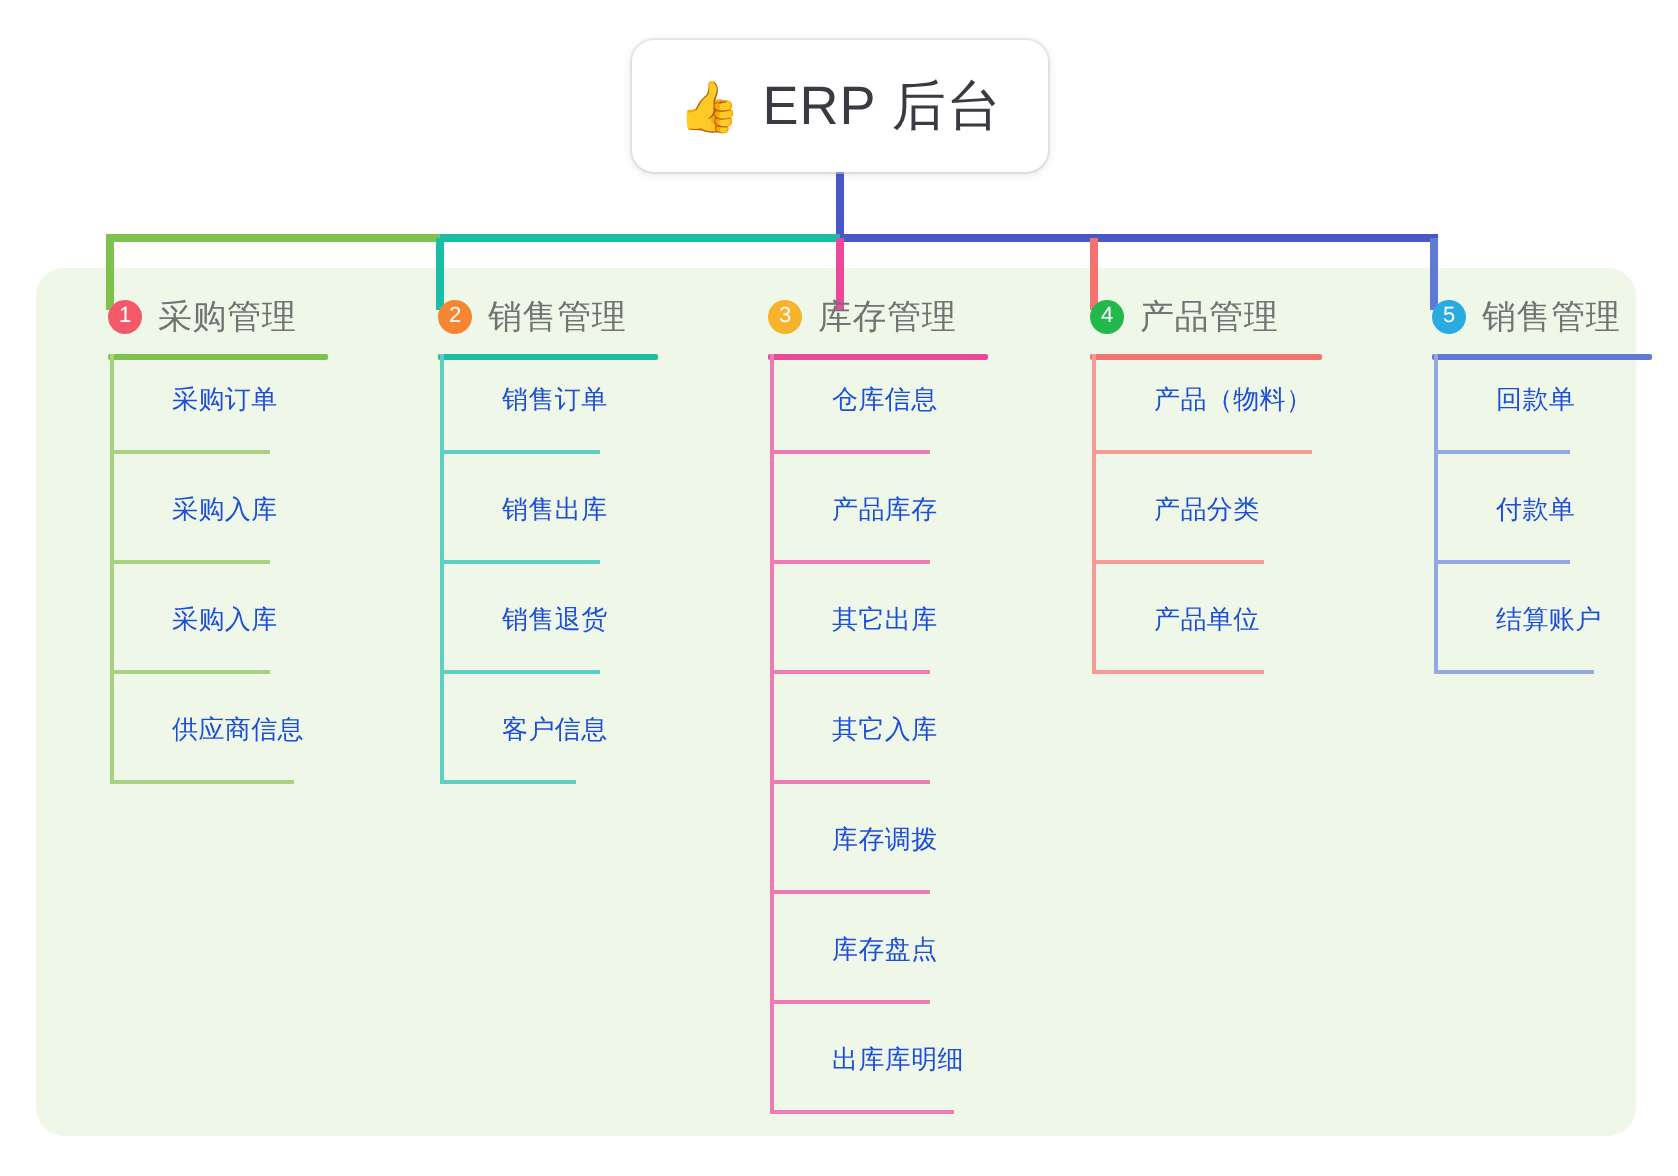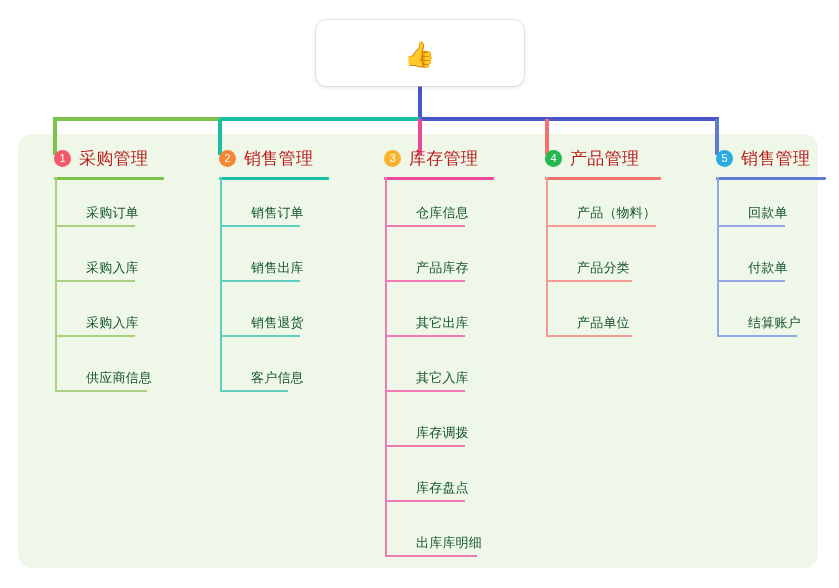--- a/index.html
+++ b/index.html
@@ -87,21 +87,21 @@
     border-radius: 50%;
     color: #ffffff;
     font-size: 11px;
     line-height: 17px;
     text-align: center;
     font-weight: normal;
     flex: 0 0 auto;
   }
   .branch-title {
     font-size: 17px;
-    color: #b91c1c;
+    color: #737373;
     letter-spacing: 0.3px;
   }
   .branch-rule {
     position: absolute;
     left: 18px;
     top: 31px;
     height: 3px;
     border-radius: 1px;
   }
   .spine {
@@ -118,23 +118,23 @@
   }
   .leaf-rule {
     position: absolute;
     left: 0;
     bottom: 0;
     height: 2px;
   }
   .leaf-label {
     position: absolute;
     left: 31px;
-    bottom: 5px;
+    bottom: 18px;
     font-size: 13px;
-    color: #14532d;
+    color: #1d4ed8;
     white-space: nowrap;
     letter-spacing: 0.2px;
   }
 </style>
 </head>
 <body>
 
 <div id="canvas">
 
   <div id="panel"></div>
@@ -146,20 +146,21 @@
       <line x1="420" y1="119" x2="719" y2="119" stroke="#4a57c8" stroke-width="4" shape-rendering="crispEdges"></line>
       <line x1="55" y1="119" x2="55" y2="155" stroke="#7dc24b" stroke-width="4" shape-rendering="crispEdges"></line>
       <line x1="220" y1="119" x2="220" y2="155" stroke="#19bfa5" stroke-width="4" shape-rendering="crispEdges"></line>
       <line x1="420" y1="119" x2="420" y2="155" stroke="#ec4899" stroke-width="4" shape-rendering="crispEdges"></line>
       <line x1="547" y1="119" x2="547" y2="155" stroke="#f4726e" stroke-width="4" shape-rendering="crispEdges"></line>
       <line x1="717" y1="119" x2="717" y2="155" stroke="#5f79d4" stroke-width="4" shape-rendering="crispEdges"></line>
     </svg>
 
   <div id="root-node">
     <span class="root-emoji">👍</span>
+    <span class="root-text">ERP 后台</span>
   </div>
 
   <div id="branches">
       <div class="branch" style="left: 36px;">
         <div class="branch-head">
           <span class="badge" style="background: rgb(244, 89, 106);">1</span>
           <span class="branch-title">采购管理</span>
         </div>
         <div class="branch-rule" style="width: 110px; background: rgb(125, 194, 75);"></div>
         <div class="spine" style="height: 214px; background: rgb(168, 210, 127);"></div>

